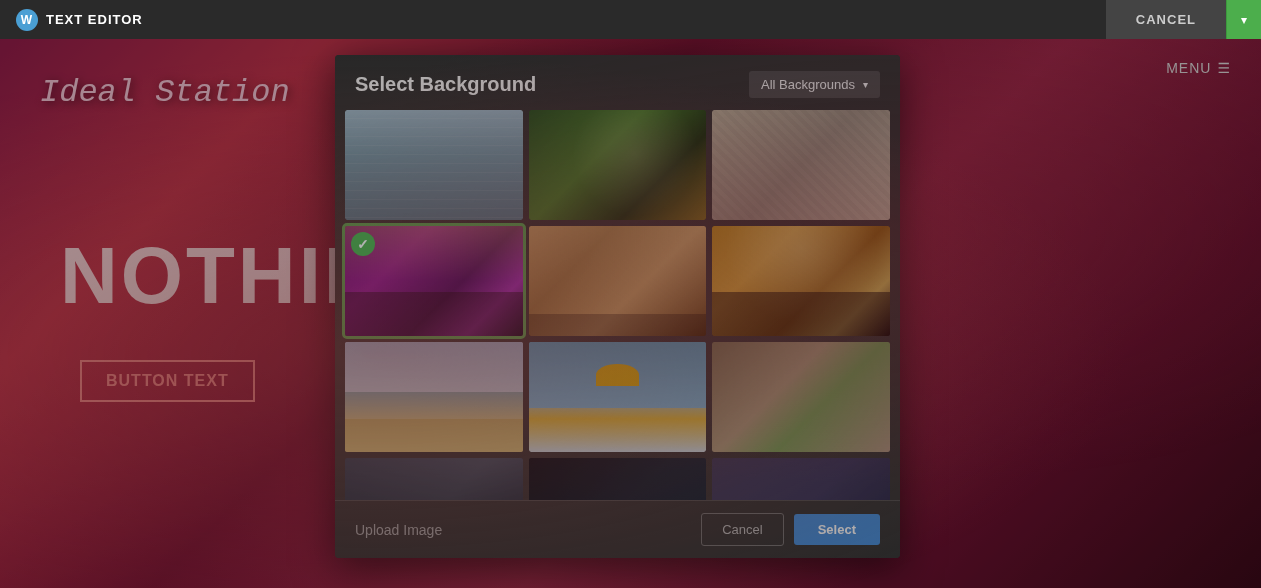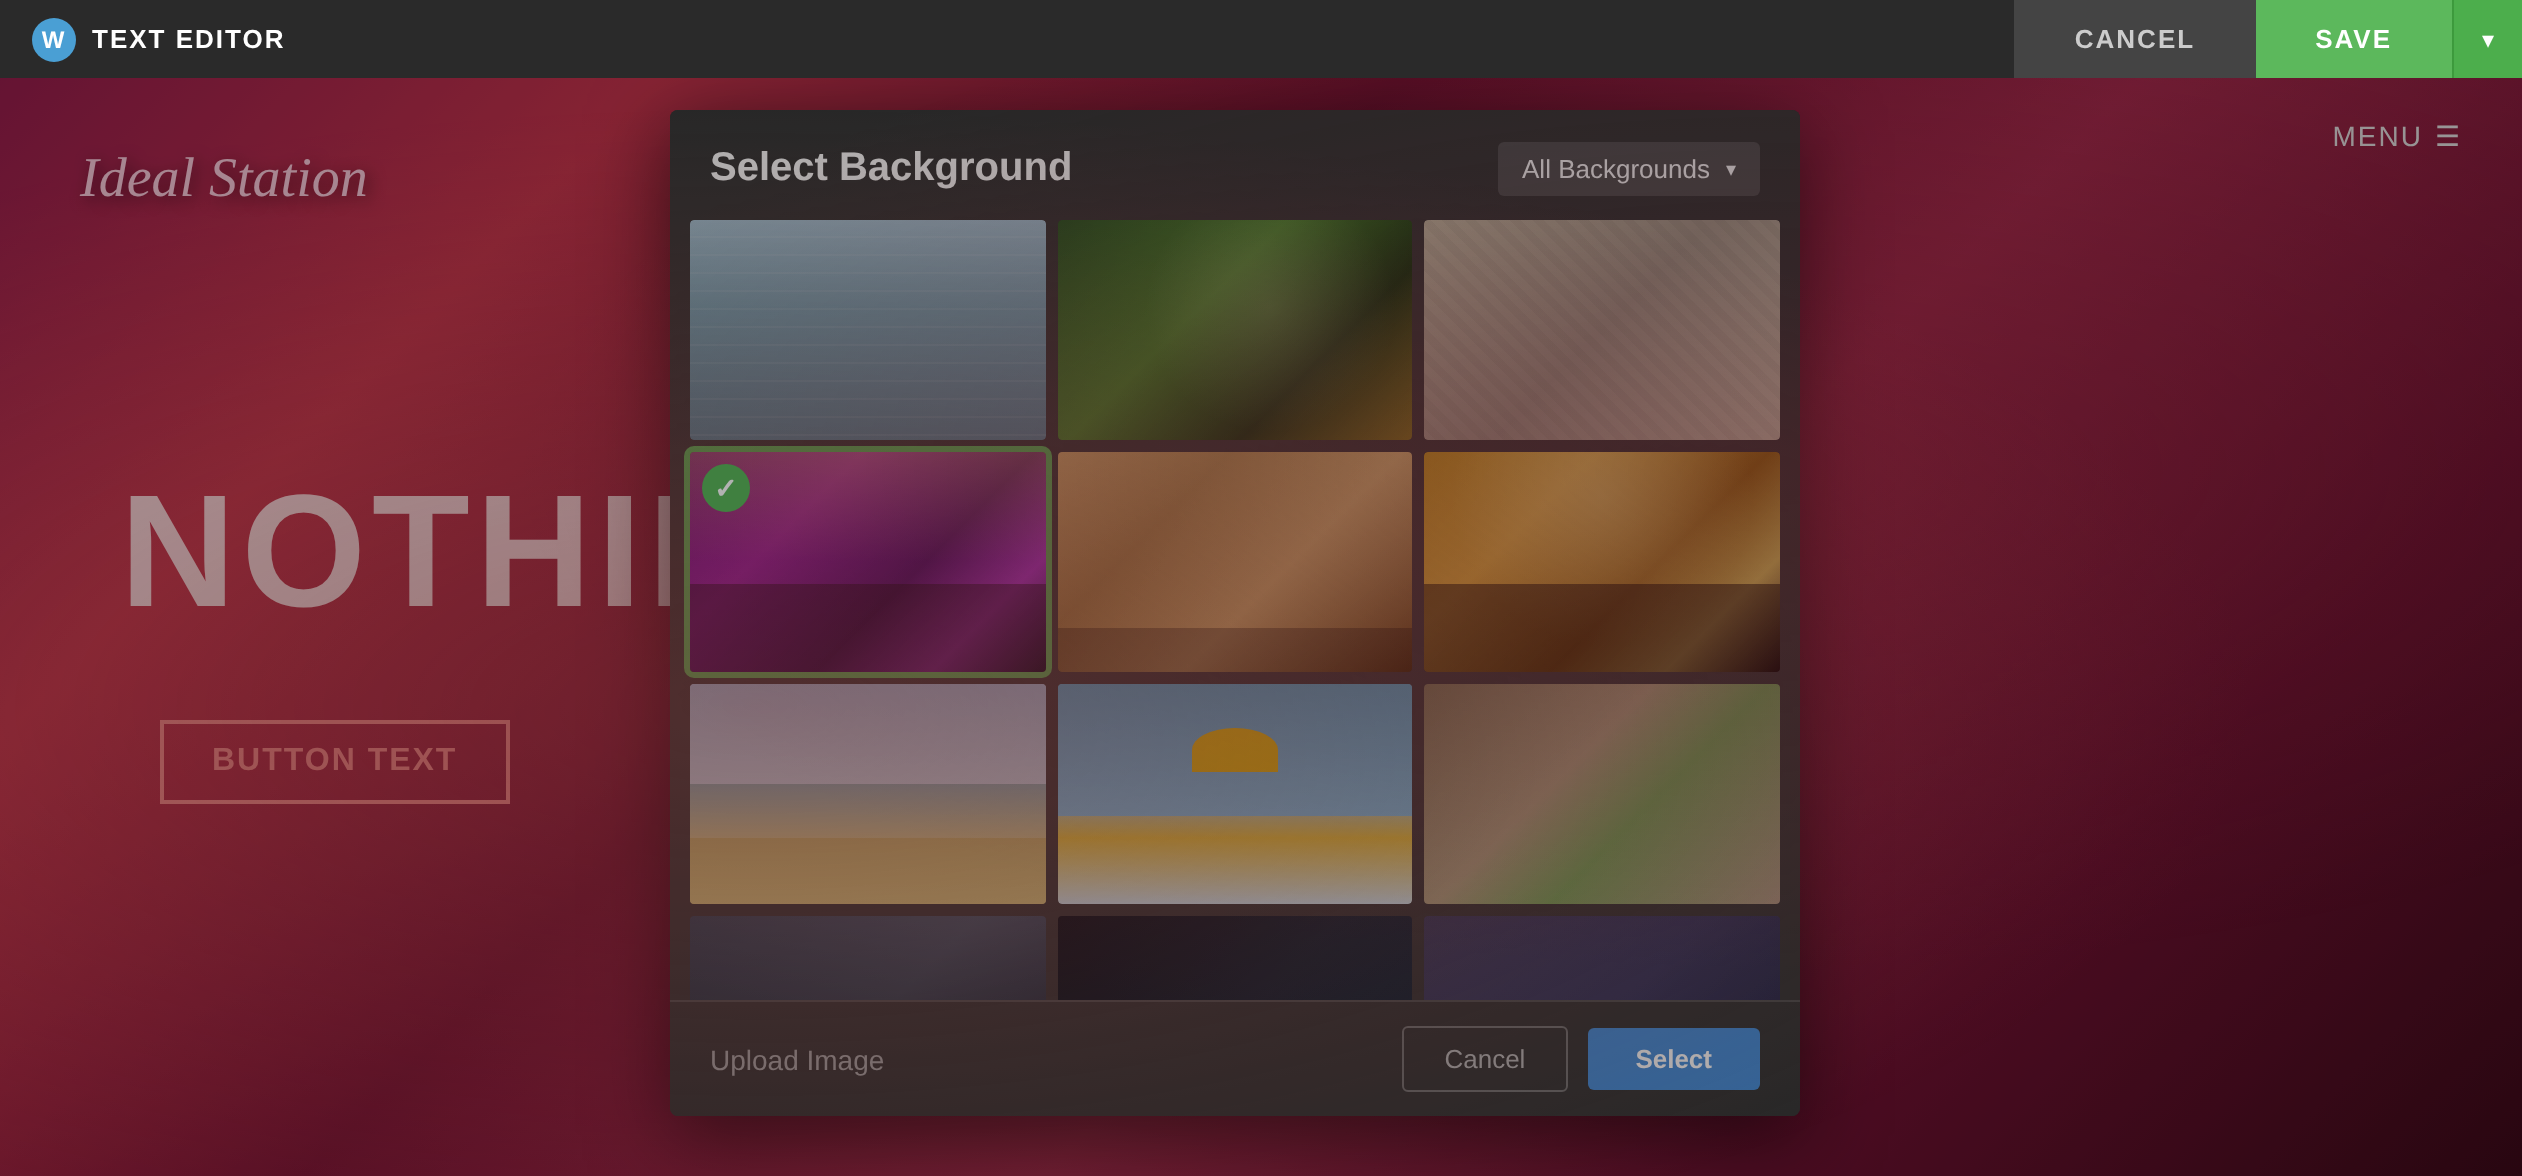--- a/index.html
+++ b/index.html
@@ -104,23 +104,23 @@
       position: absolute;
       top: 39px;
       left: 0; right: 0; bottom: 0;
       z-index: 2;
       display: flex;
       flex-direction: column;
       align-items: flex-start;
       padding: 20px 40px;
     }
     .site-title {
-      font-family: Liberation Serif, serif;
+      font-family: Liberation Mono, monospace;
       font-style: italic;
-      font-size: 28px;
+      font-size: 32px;
       color: #f0c0d0;
       text-shadow: 2px 2px 8px rgba(0,0,0,0.5);
       margin-top: 15px;
     }
     .menu-btn {
       position: absolute;
       top: 60px;
       right: 30px;
       color: #ddd;
       font-size: 14px;
@@ -370,21 +370,20 @@
 <div class="bg-layer"></div>
 <div class="bg-overlay"></div>
 
 <div class="topbar">
   <div class="topbar-logo">
     <div class="logo-icon">W</div>
     <span>TEXT EDITOR</span>
   </div>
   <div class="topbar-spacer"></div>
   <button class="topbar-cancel">CANCEL</button>
-  <button class="topbar-save">SAVE</button>
   <button class="topbar-arrow">▾</button>
 </div>
 
 <div class="page-content">
   <div class="site-title">Ideal Station</div>
 </div>
 <div class="menu-btn">
   <span>MENU</span>
   <span>☰</span>
 </div>

